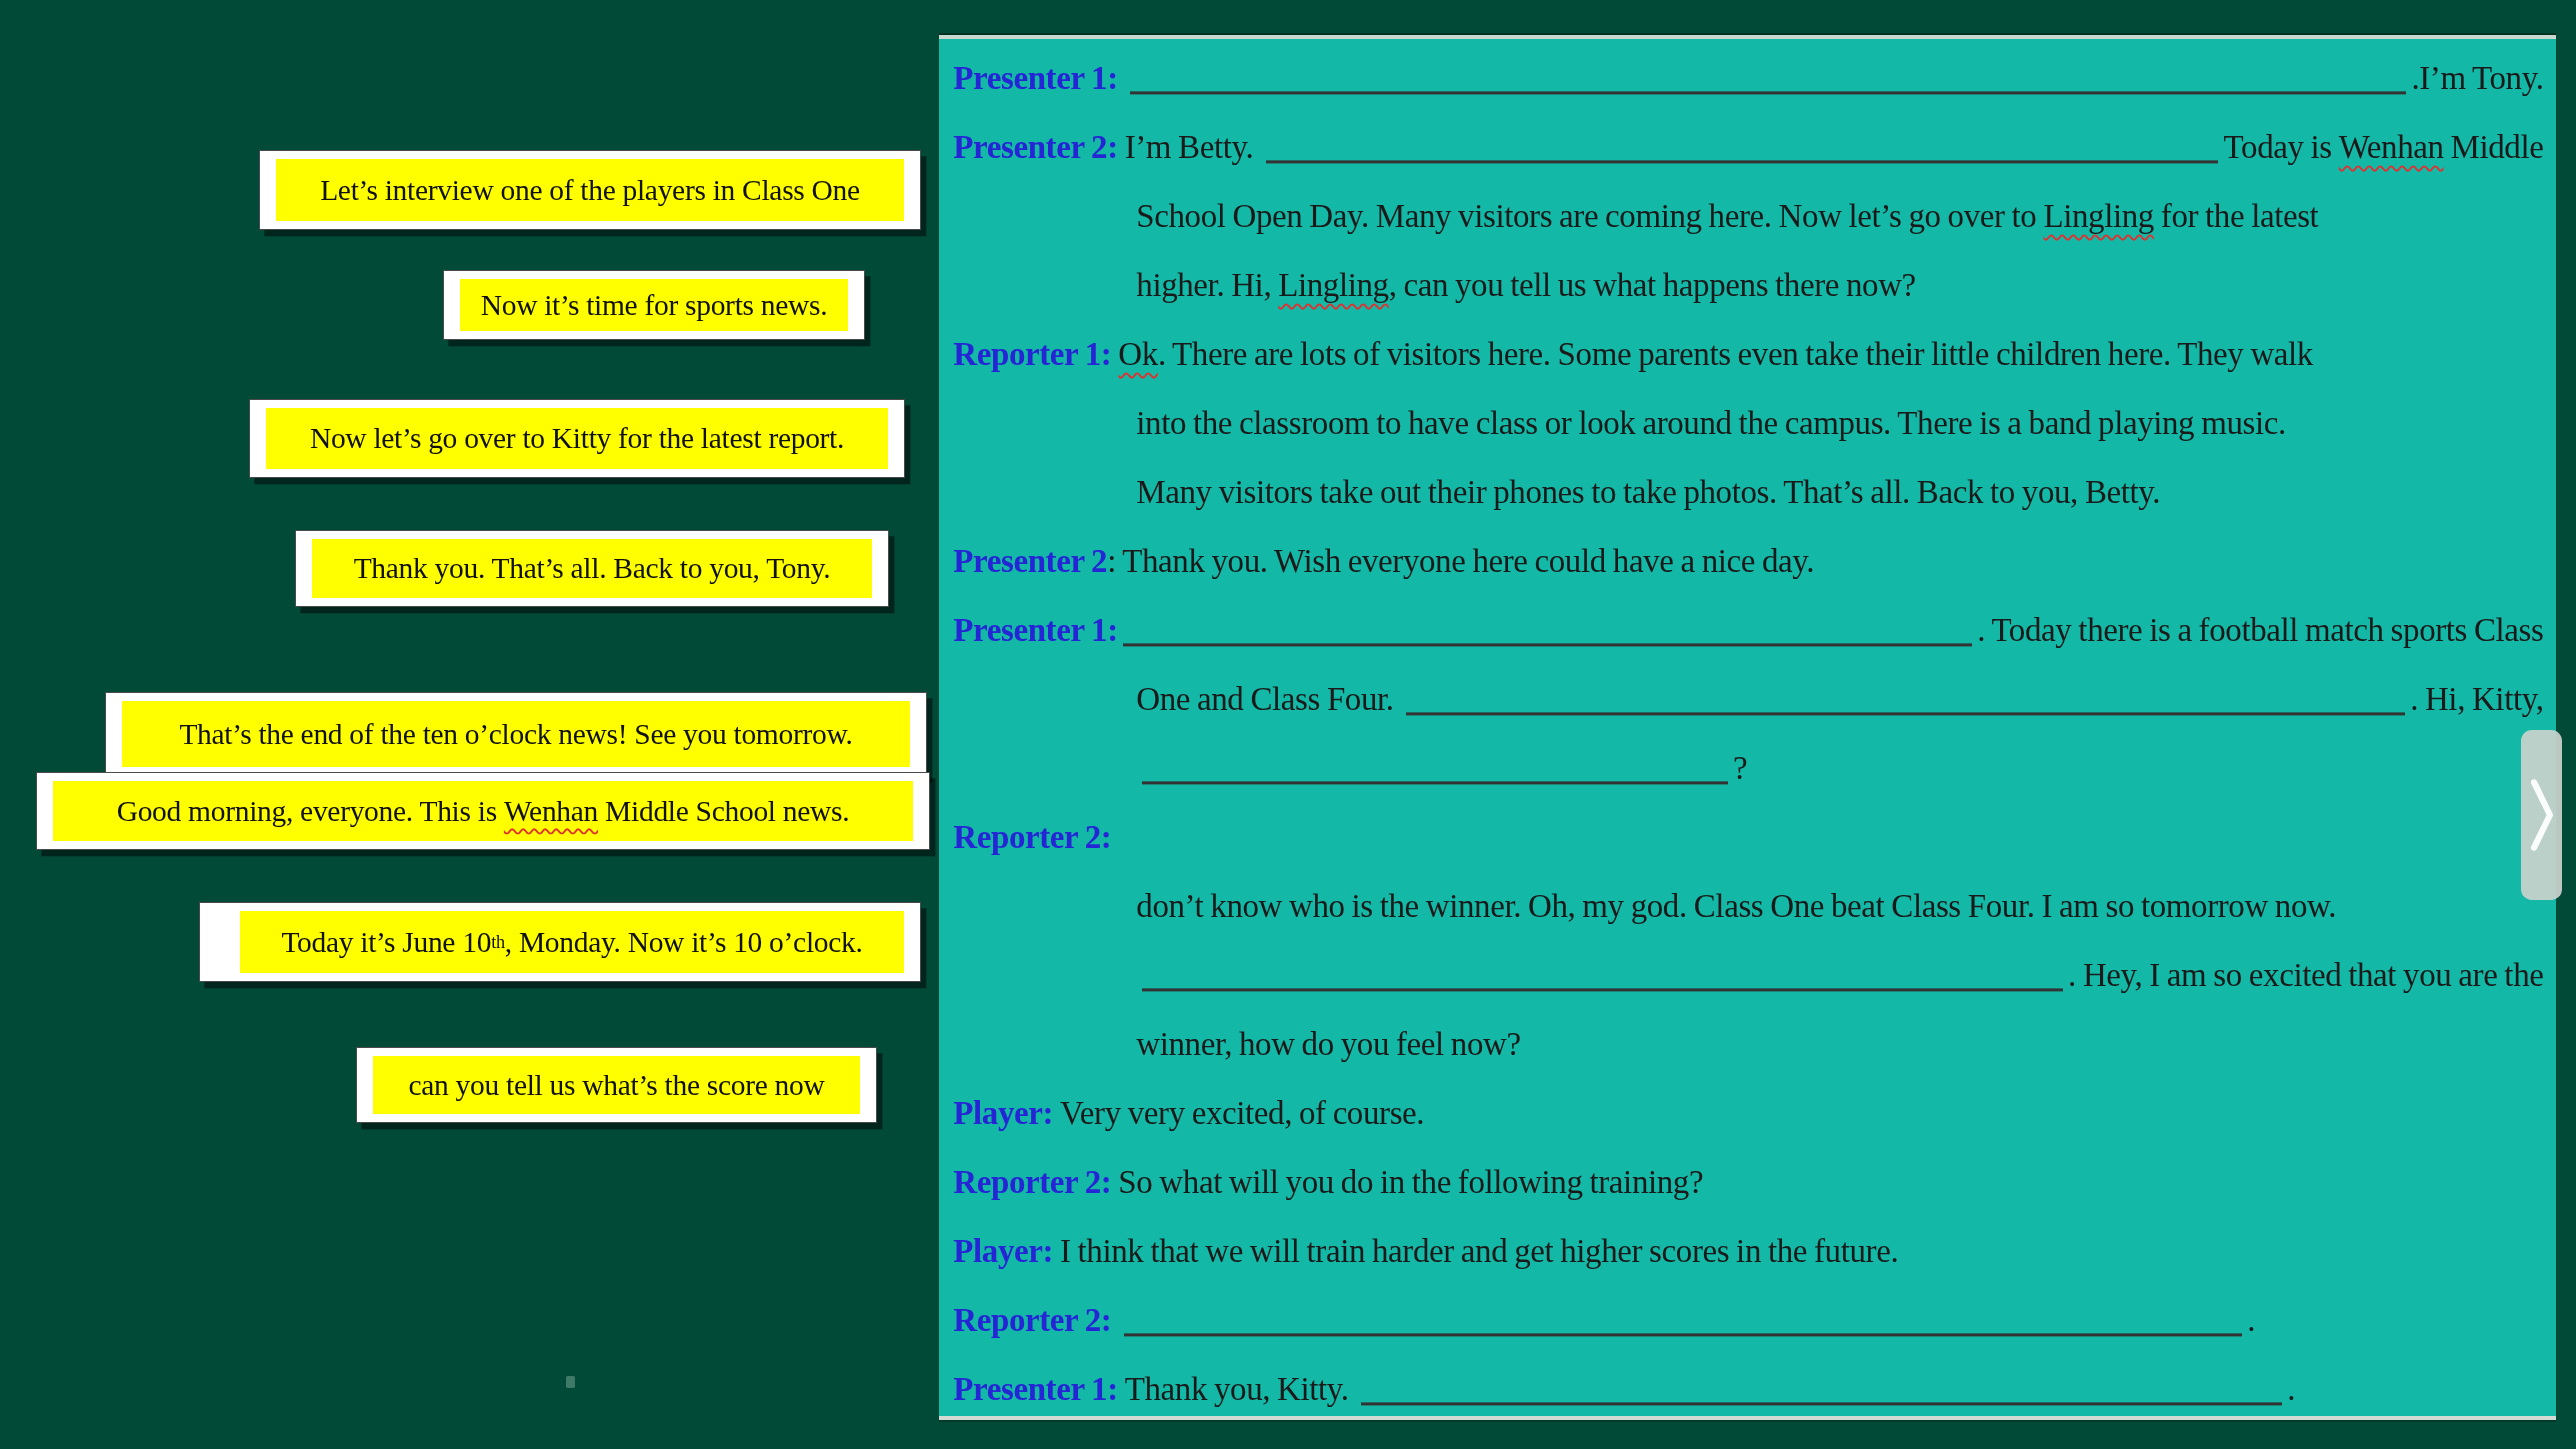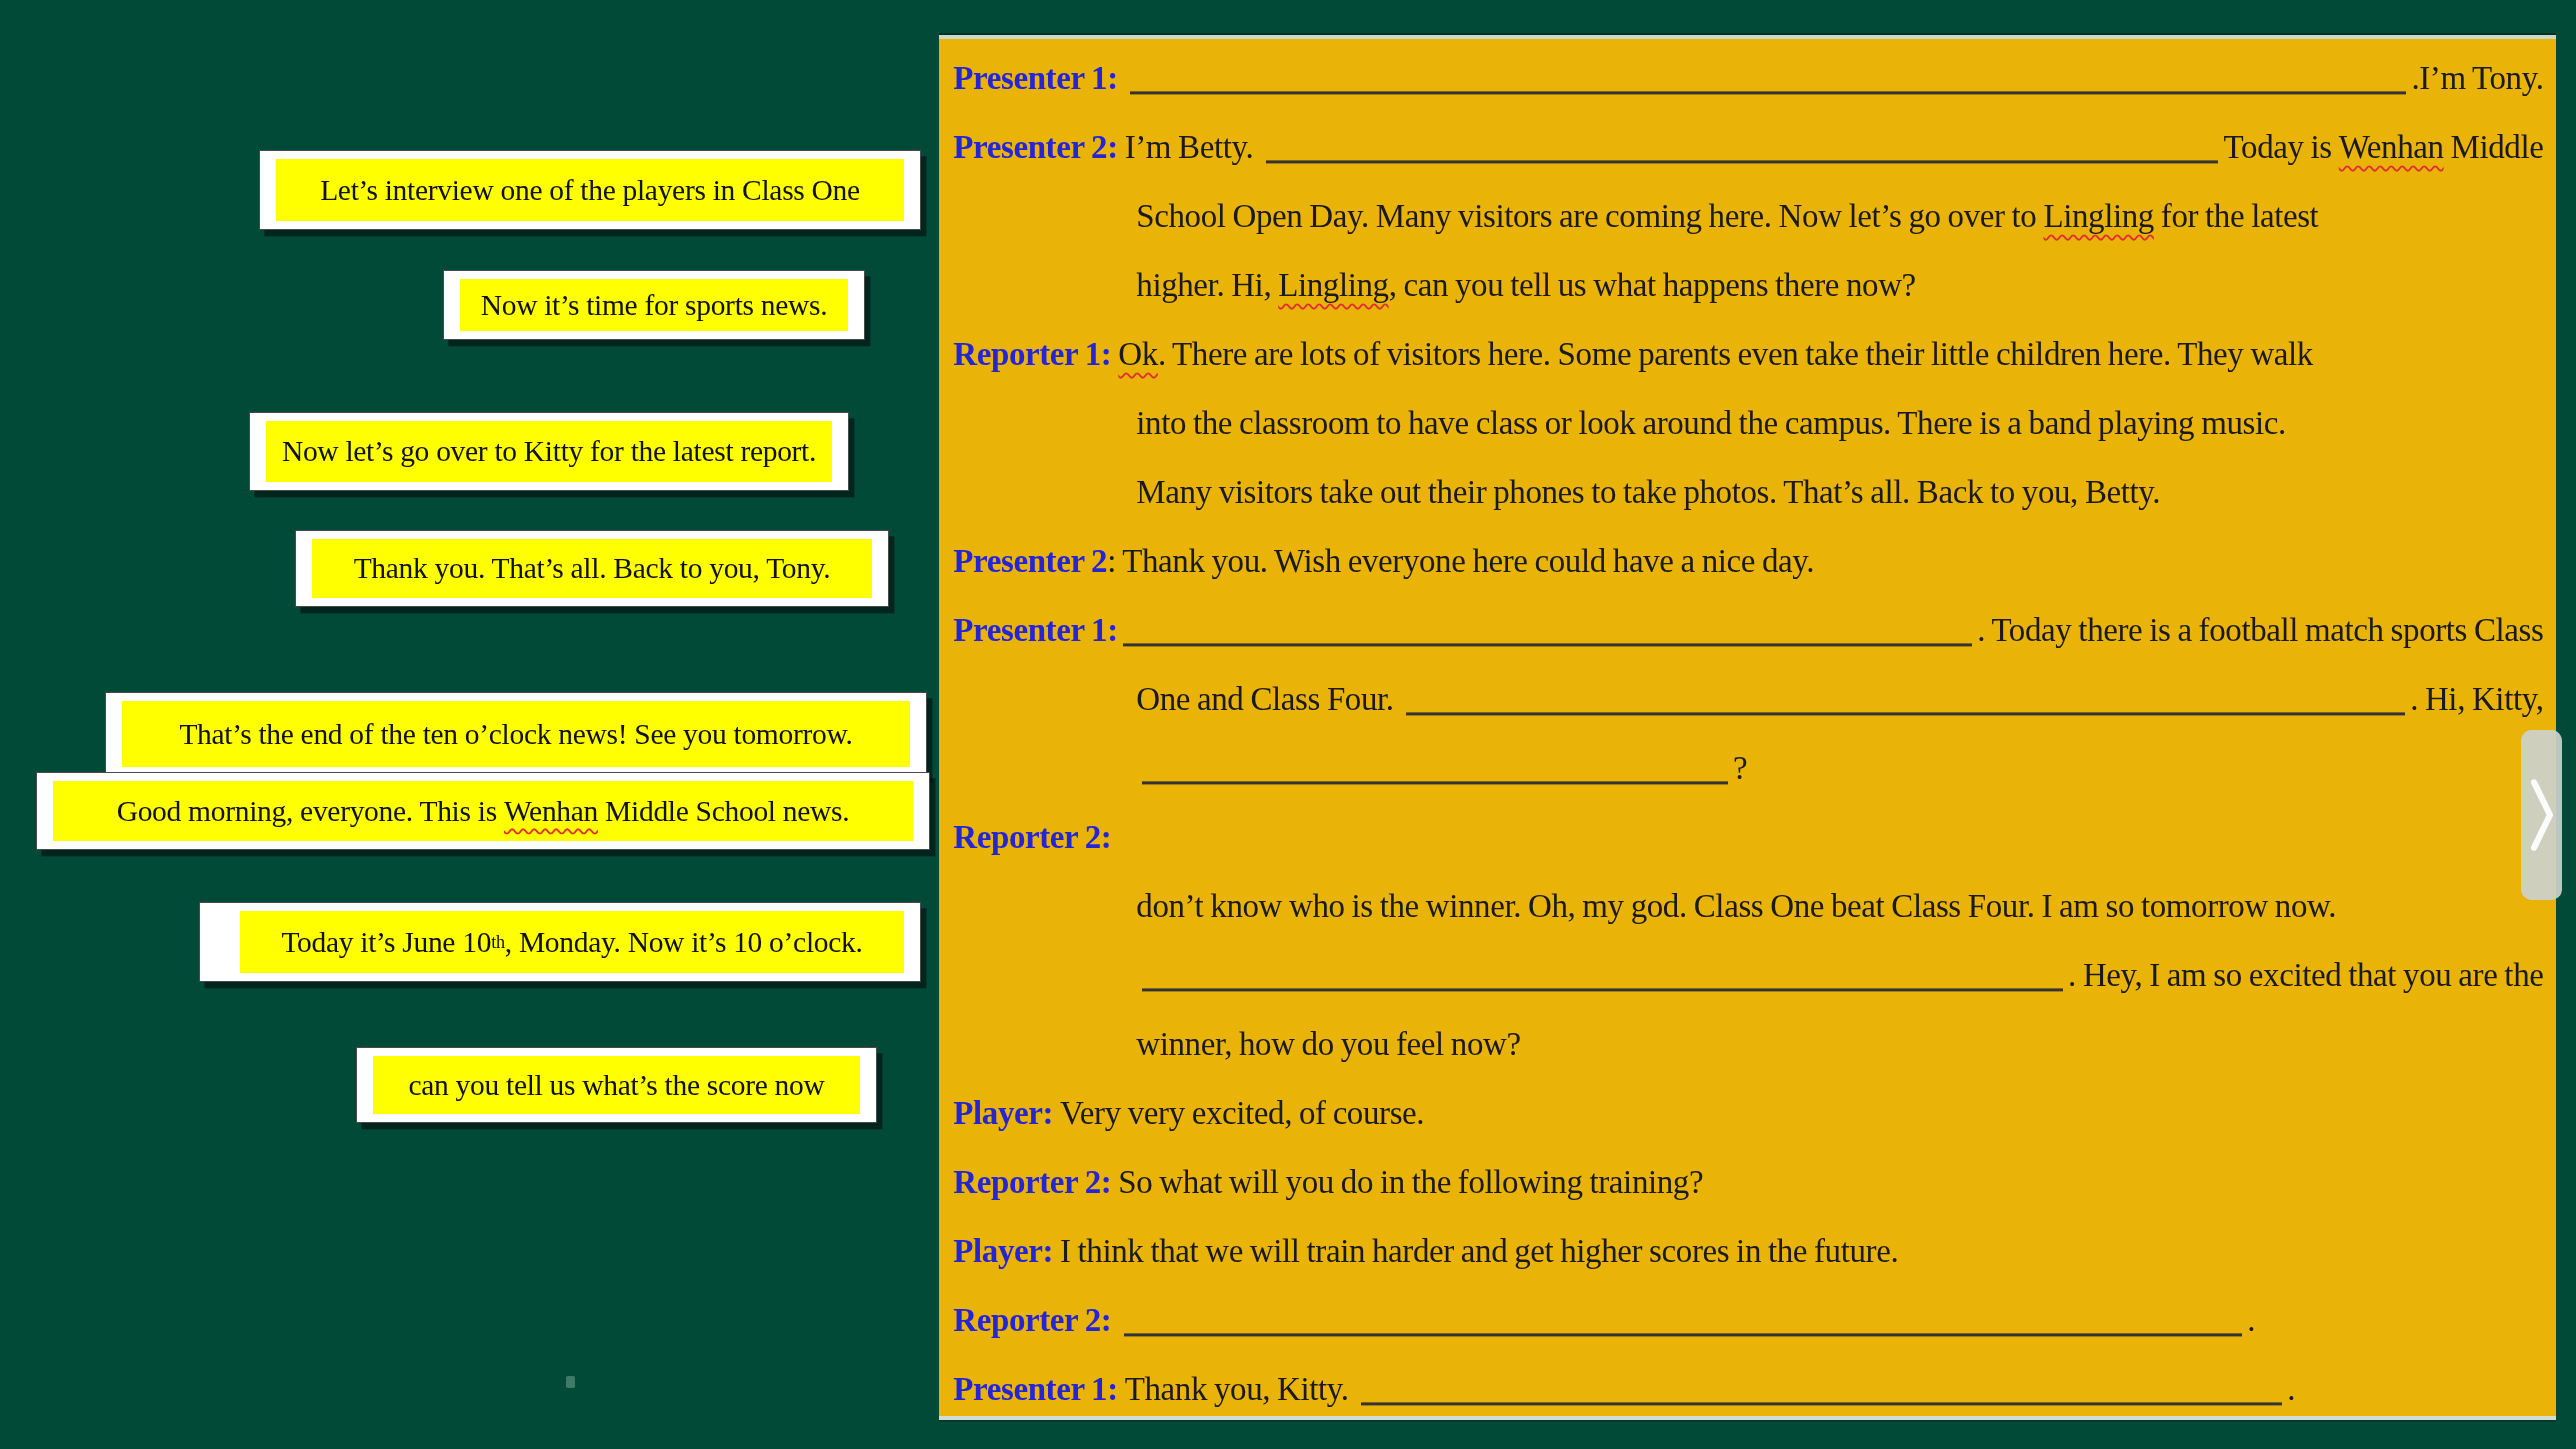--- a/index.html
+++ b/index.html
@@ -9,21 +9,21 @@
   
   .strip{position:absolute;background:#ffffff;border:1.8px solid #4a4a4a;
          box-shadow:5.4px 6.3px 0 rgba(0,0,0,0.5);display:flex;box-sizing:border-box;}
   .strip-inner{flex:1;margin:8px 16px;background:#ffff00;display:flex;
                align-items:center;justify-content:center;white-space:pre;
                font-size:29.5px;letter-spacing:-0.3px;color:#111;}
   .strip-inner sup{font-size:0.62em;vertical-align:super;line-height:0;}
 
   
   #doc-panel{position:absolute;left:939px;top:35px;width:1617px;height:1385px;
-             background:#eab308;box-sizing:border-box;
+             background:#14b8a6;box-sizing:border-box;
              border-top:4.5px solid #c8d8cd;border-bottom:4.5px solid #d2dcd4;
              box-shadow:0 -1.8px 0 rgba(0,25,15,.55),0 1.8px 0 rgba(0,25,15,.35);
              padding:5.4px 12.5px 0 14.3px;overflow:hidden;}
   .line{display:flex;flex-wrap:nowrap;align-items:baseline;height:69px;
         line-height:69px;font-size:33px;color:#1a1a1a;
         letter-spacing:-0.4px;word-spacing:-0.9px;}
   .line.indent{padding-left:183px;}
   .line span{white-space:pre;}
   .lbl{font-weight:bold;color:#2525d6;}
   .blank{display:inline-block;border-bottom:3.6px solid #333333;height:0;
@@ -49,21 +49,21 @@
 
 <div id="app">
 
   <div id="strips-layer">
       <div class="strip" style="left: 259px; top: 150px; width: 662px; height: 80px;">
         <div class="strip-inner"><span>Let’s interview one of the players in Class One</span></div>
       </div>
       <div class="strip" style="left: 443px; top: 270px; width: 422px; height: 70px;">
         <div class="strip-inner"><span>Now it’s time for sports news.</span></div>
       </div>
-      <div class="strip" style="left: 249px; top: 412px; width: 600px; height: 79px;">
+      <div class="strip" style="left: 249px; top: 399px; width: 656px; height: 79px;">
         <div class="strip-inner"><span>Now let’s go over to Kitty for the latest report.</span></div>
       </div>
       <div class="strip" style="left: 295px; top: 530px; width: 594px; height: 77px;">
         <div class="strip-inner"><span>Thank you. That’s all. Back to you, Tony.</span></div>
       </div>
       <div class="strip" style="left: 105px; top: 692px; width: 822px; height: 84px;">
         <div class="strip-inner"><span>That’s the end of the ten o’clock news! See you tomorrow.</span></div>
       </div>
       <div class="strip" style="left: 36px; top: 772px; width: 894px; height: 78px;">
         <div class="strip-inner"><span>Good morning, everyone. This is </span><span class="sq">Wenhan</span><span> Middle School news.</span></div>

